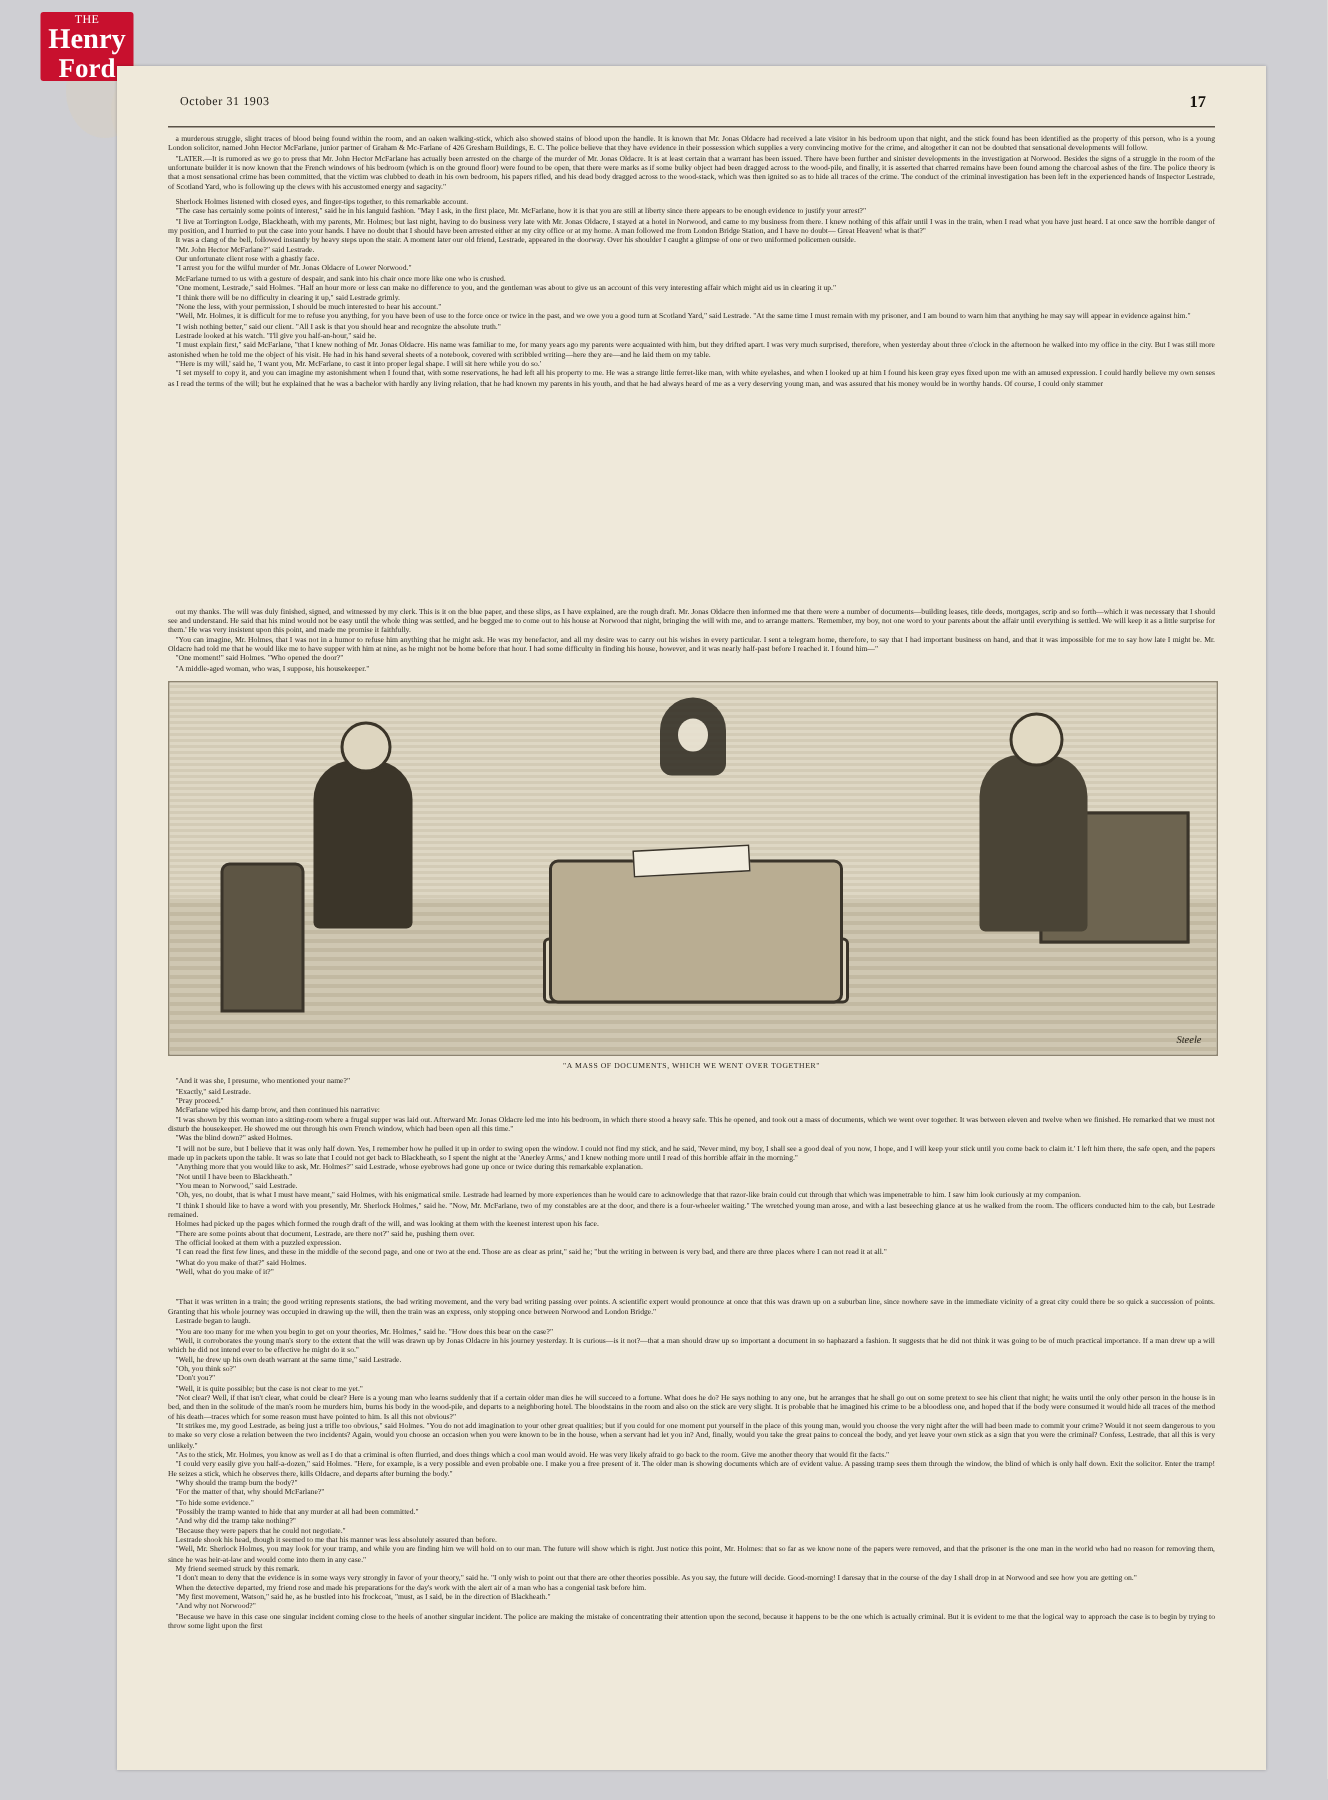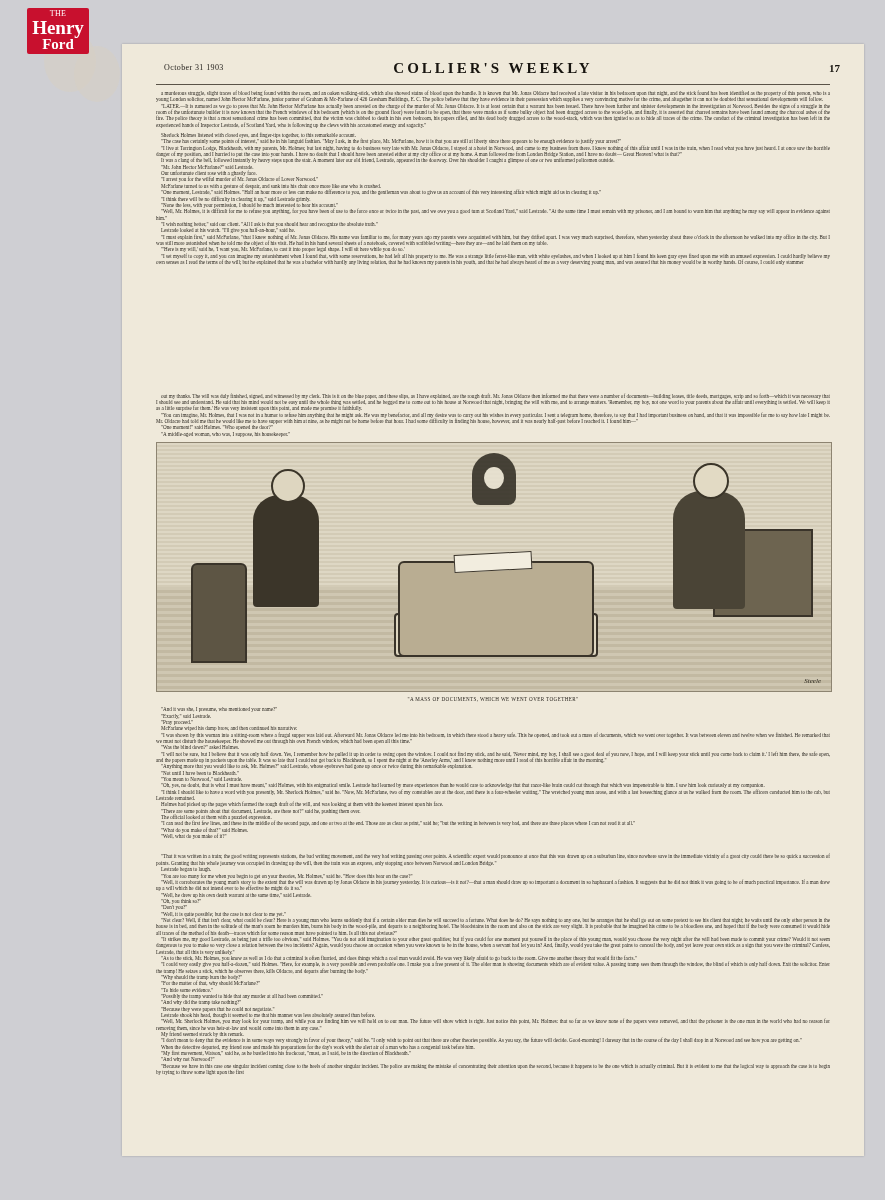--- a/index.html
+++ b/index.html
@@ -15,48 +15,47 @@
   .logo{
     position:absolute;left:8px;top:8px;width:62px;height:46px;
     background:#c8102e;color:#ffffff;border-radius:2px;
     font-family:"Liberation Serif", serif;
     display:flex;flex-direction:column;justify-content:center;align-items:center;
     line-height:1.0;
     margin-left:19px;
   }
   .logo .l1{font-size:8px;letter-spacing:.3px;}
   .logo .l2{font-size:19px;font-weight:bold;}
-  .logo .l3{font-size:15px;font-weight:bold;}
+  .logo .l3{font-size:18px;font-weight:bold;}
 
   
   .blob{position:absolute;border-radius:50%;background:#d7cfc3;opacity:.55;}
   .blob.b1{left:44px;top:30px;width:52px;height:62px;}
   .blob.b2{left:74px;top:46px;width:46px;height:56px;}
 
   
   .sheet{
     position:absolute;left:78px;top:44px;width:742px;height:1112px;
     background:#efe9da;
     box-shadow:0 0 2px rgba(0,0,0,.25);
-    padding:0;
-    margin-left:44px;
+    padding:12px;
   }
   .sheet-inner{position:absolute;left:20px;top:16px;right:20px;bottom:14px;}
 
   
   .runhead{position:relative;height:22px;}
   .runhead .issue-date{
     position:absolute;left:22px;top:3px;font-size:8px;letter-spacing:.4px;color:#1d1a16;
   }
   .runhead .mag-title{
     position:absolute;left:0;right:0;top:0;text-align:center;
     font-size:15px;letter-spacing:3px;font-weight:bold;color:#17140f;
   }
   .runhead .page-no{
-    position:absolute;right:4px;top:2px;font-size:11px;font-weight:bold;color:#17140f;
+    position:absolute;right:20px;top:2px;font-size:11px;font-weight:bold;color:#17140f;
   }
   .rule{
     position:absolute;left:14px;right:14px;top:24px;border-top:1px solid #5a5348;
   }
 
   
   .cols{
     position:absolute;left:14px;right:14px;top:30px;bottom:0;
     display:flex;gap:14px;flex-direction:column;
   }
@@ -132,21 +131,20 @@
     <span class="l1">THE</span>
     <span class="l2">Henry</span>
     <span class="l3">Ford</span>
   </div>
 
   <div class="sheet">
     <div class="sheet-inner">
 
       <div class="runhead">
         <div class="issue-date">October 31  1903</div>
-        <div class="mag-title">COLLIER'S WEEKLY</div>
         <div class="page-no">17</div>
       </div>
       <div class="rule"></div>
 
       <div class="cols">
 
         <div class="col">
           <p>a murderous struggle, slight traces of blood being found within the room, and an oaken walking-stick, which also showed stains of blood upon the handle. It is known that Mr. Jonas Oldacre had received a late visitor in his bedroom upon that night, and the stick found has been identified as the property of this person, who is a young London solicitor, named John Hector McFarlane, junior partner of Graham &amp; Mc-Farlane of 426 Gresham Buildings, E. C.  The police believe that they have evidence in their possession which supplies a very convincing motive for the crime, and altogether it can not be doubted that sensational developments will follow.</p>
           <p>"LATER.—It is rumored as we go to press that Mr. John Hector McFarlane has actually been arrested on the charge of the murder of Mr. Jonas Oldacre.  It is at least certain that a warrant has been issued.  There have been further and sinister developments in the investigation at Norwood.  Besides the signs of a struggle in the room of the unfortunate builder it is now known that the French windows of his bedroom (which is on the ground floor) were found to be open, that there were marks as if some bulky object had been dragged across to the wood-pile, and finally, it is asserted that charred remains have been found among the charcoal ashes of the fire.  The police theory is that a most sensational crime has been committed, that the victim was clubbed to death in his own bedroom, his papers rifled, and his dead body dragged across to the wood-stack, which was then ignited so as to hide all traces of the crime.  The conduct of the criminal investigation has been left in the experienced hands of Inspector Lestrade, of Scotland Yard, who is following up the clews with his accustomed energy and sagacity."</p>
           <p class="break">Sherlock Holmes listened with closed eyes, and finger-tips together, to this remarkable account.</p>

